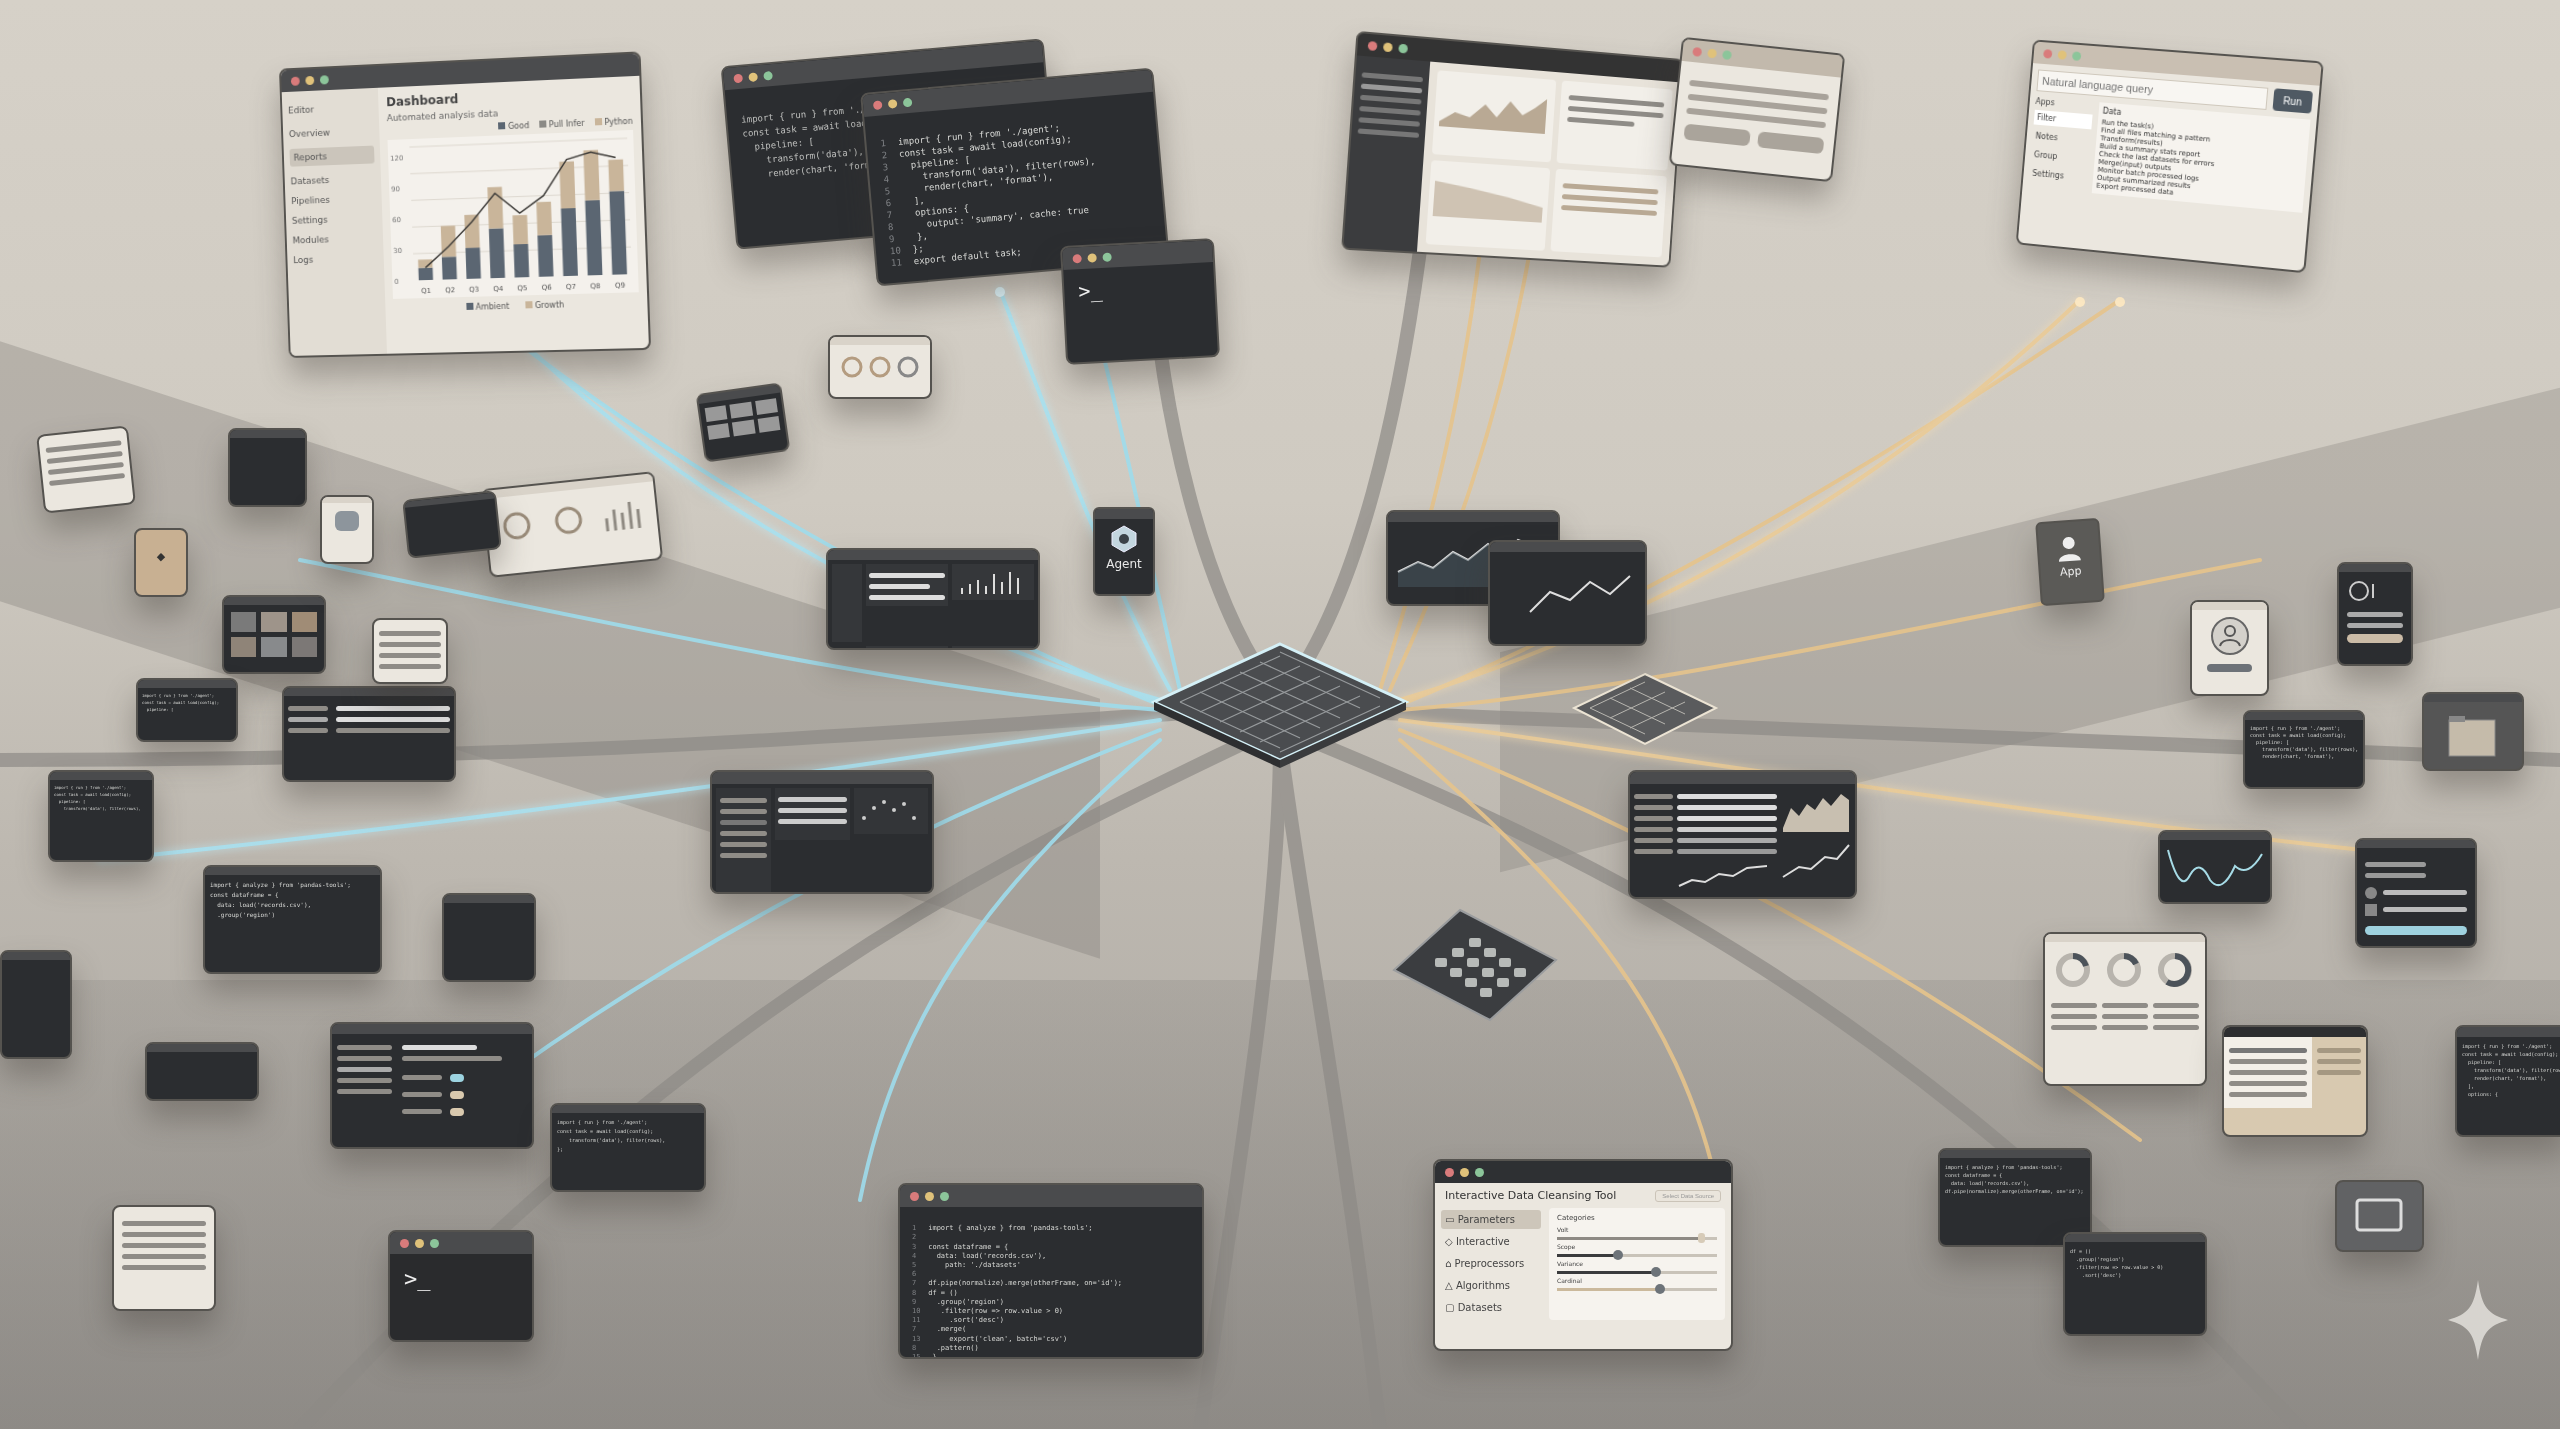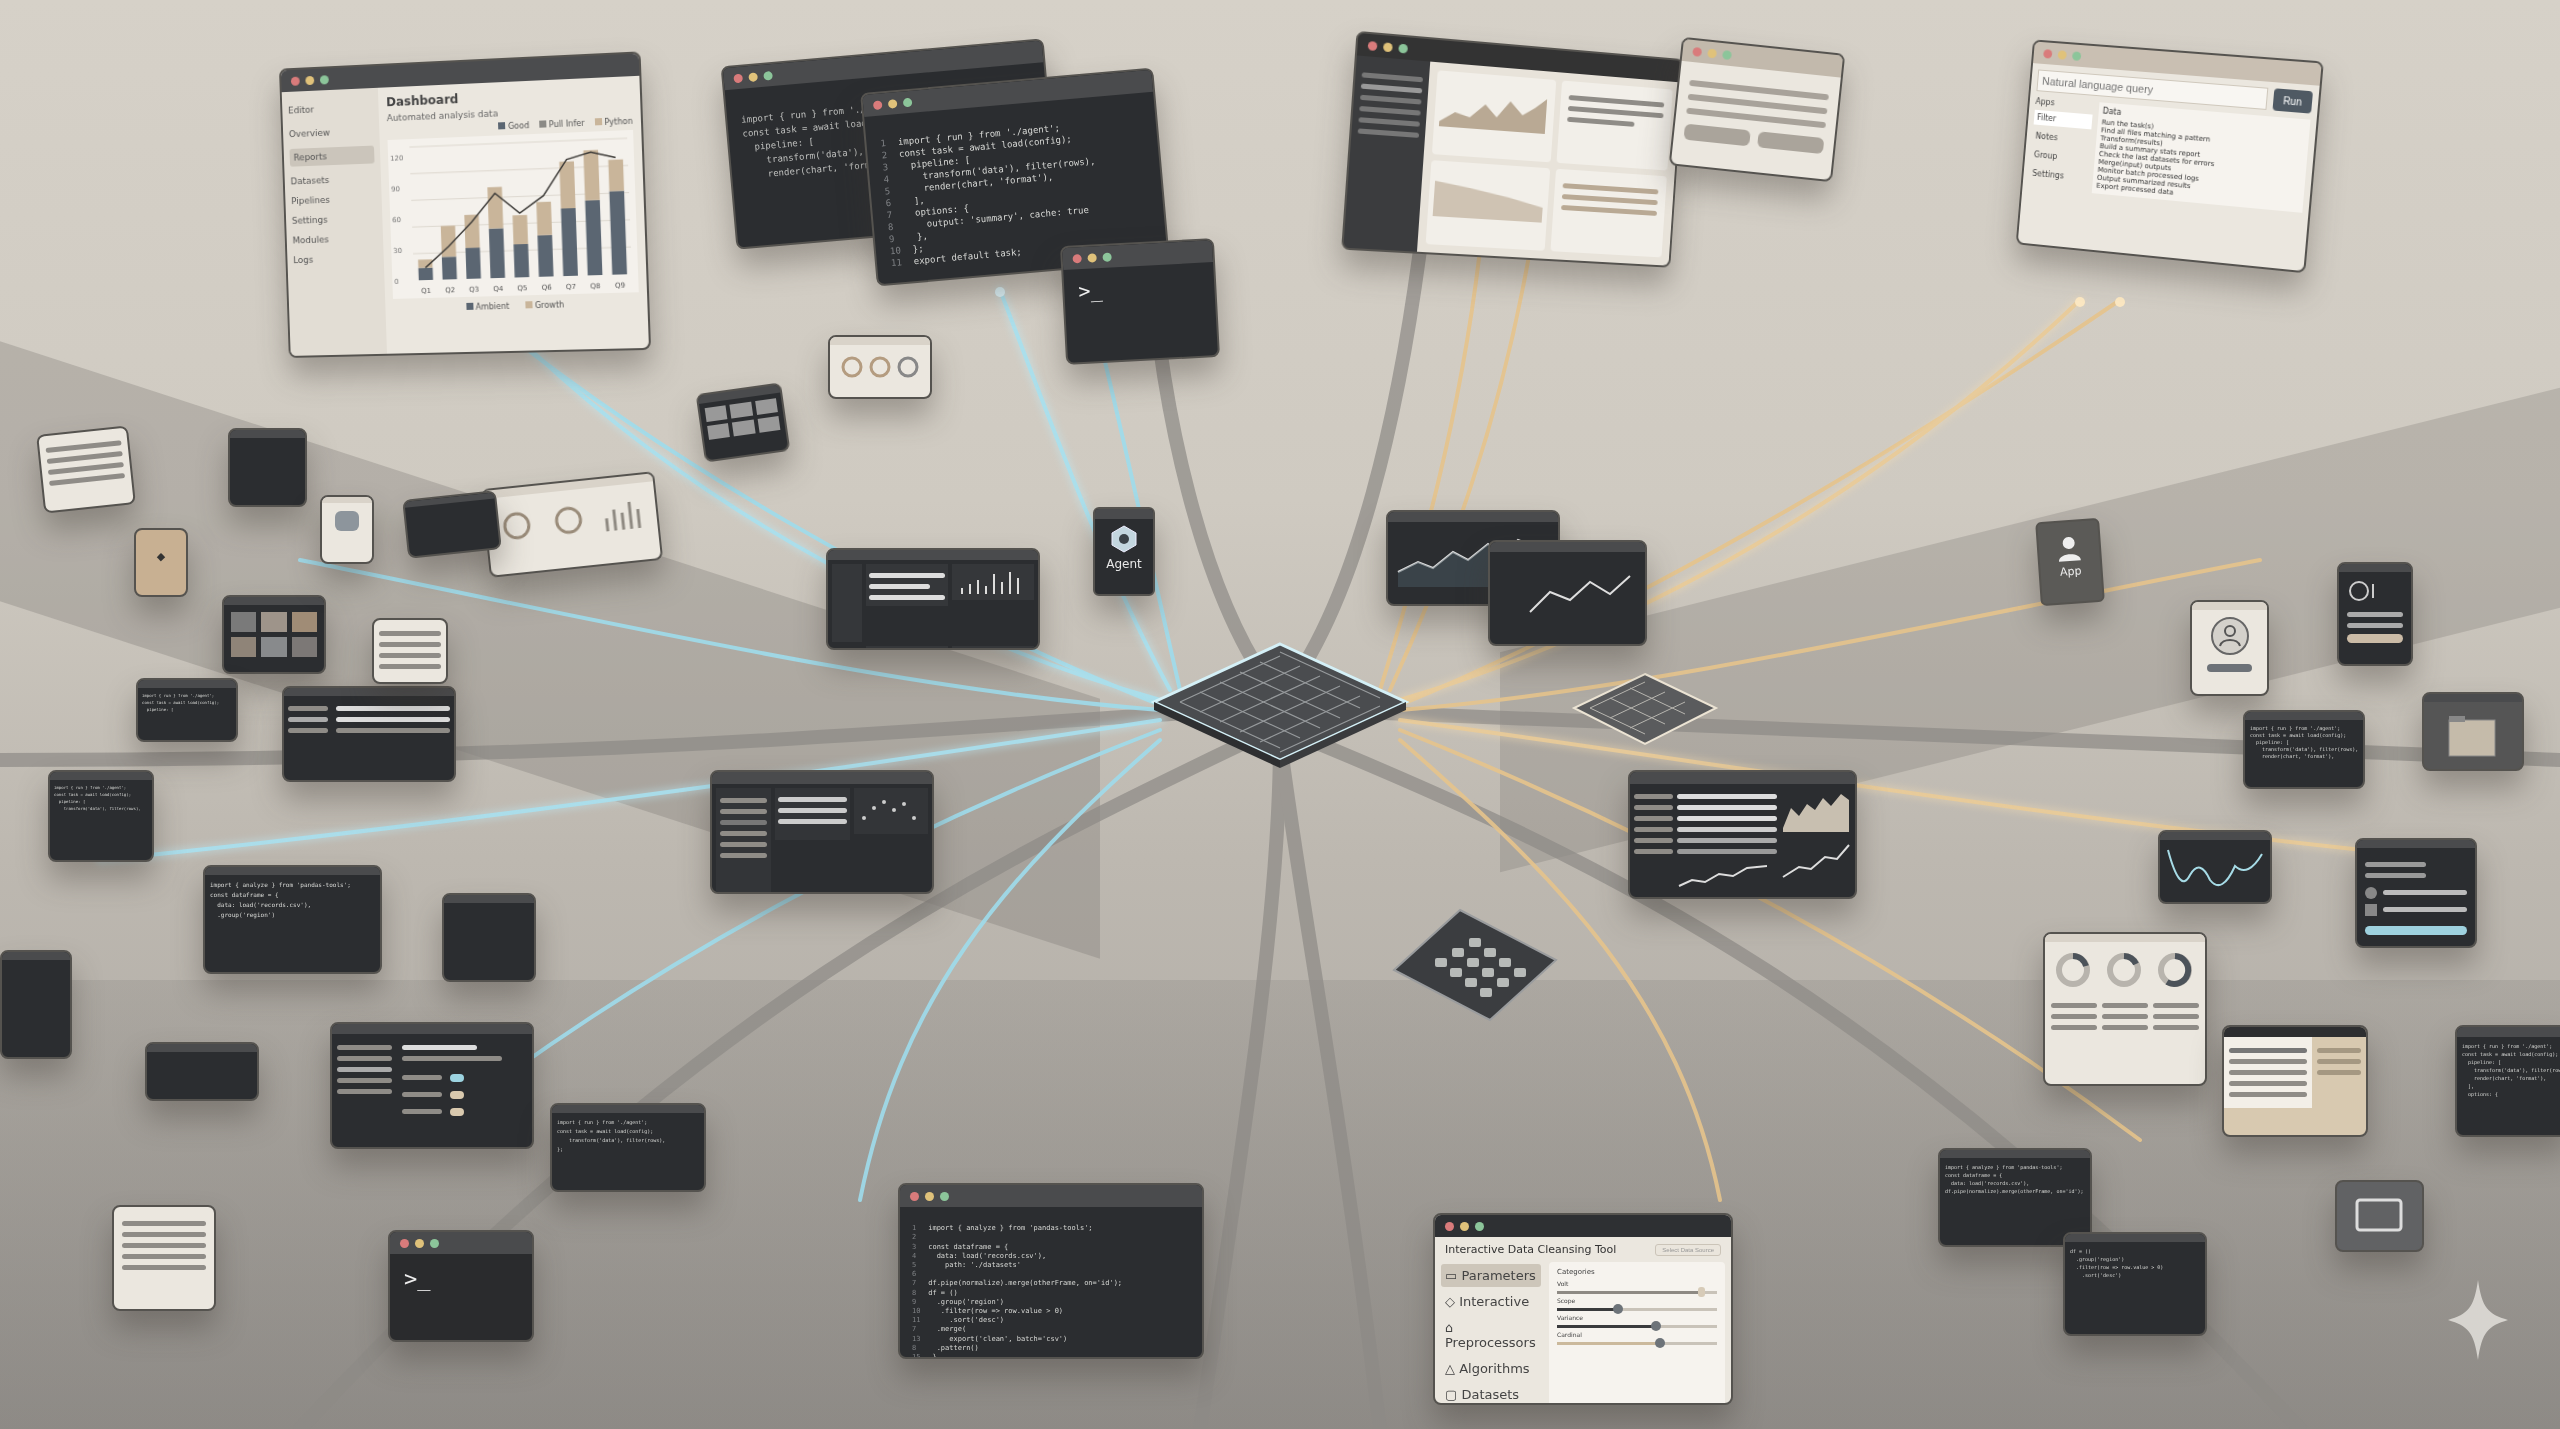--- a/index.html
+++ b/index.html
@@ -753,32 +753,32 @@
 <span class="ln">8</span><span>df = ()</span>
 <span class="ln">9</span><span>  .group('region')</span>
 <span class="ln">10</span><span>  .filter(row =&gt; row.value &gt; 0)</span>
 <span class="ln">11</span><span>    .sort('desc')</span>
 <span class="ln">7</span><span>  .merge(</span>
 <span class="ln">13</span><span>    export('clean', batch='csv')</span>
 <span class="ln">8</span><span>  .pattern()</span>
 <span class="ln">15</span><span>}</span></div>
   </div>
 
-  <div class="win light" style="left:1433px;top:1213px;width:296px;height:188px;">
+  <div class="win light" style="left:1433px;top:1159px;width:296px;height:188px;">
     <div class="tb" style="background:#2e3033;">
         <span class="dot d1"></span>
         <span class="dot d2"></span>
         <span class="dot d3"></span>
       </div>
     <div style="display:flex;justify-content:space-between;align-items:center;padding:6px 10px;">
       <div style="font-size:11px;color:#333;">Interactive Data Cleansing Tool</div>
       <button style="font-size:6px;color:#999;background:#eae5dc;border:1px solid #cbc4b8;border-radius:3px;padding:2px 6px;">Select Data Source</button>
     </div>
     <div style="display:flex;padding:0 6px;gap:8px;">
-      <div style="width:100px;font-size:13px;color:#444;">
+      <div style="width:100px;font-size:10px;color:#444;">
         <div style="background:#cdc6ba;padding:4px;border-radius:3px;margin:2px 0;">▭ <span>Parameters</span></div>
         <div style="padding:4px;margin:3px 0;">◇ <span>Interactive</span></div>
         <div style="padding:4px;margin:3px 0;">⌂ <span>Preprocessors</span></div>
         <div style="padding:4px;margin:3px 0;">△ <span>Algorithms</span></div>
         <div style="padding:4px;margin:3px 0;">▢ <span>Datasets</span></div>
       </div>
       <div style="flex:1;background:#f6f3ee;border-radius:4px;padding:6px 8px;font-size:6px;color:#444;">
         <div style="font-size:7px;margin-bottom:4px;">Categories</div>
         <div>Volt</div>
         <div style="position:relative;height:10px;">

